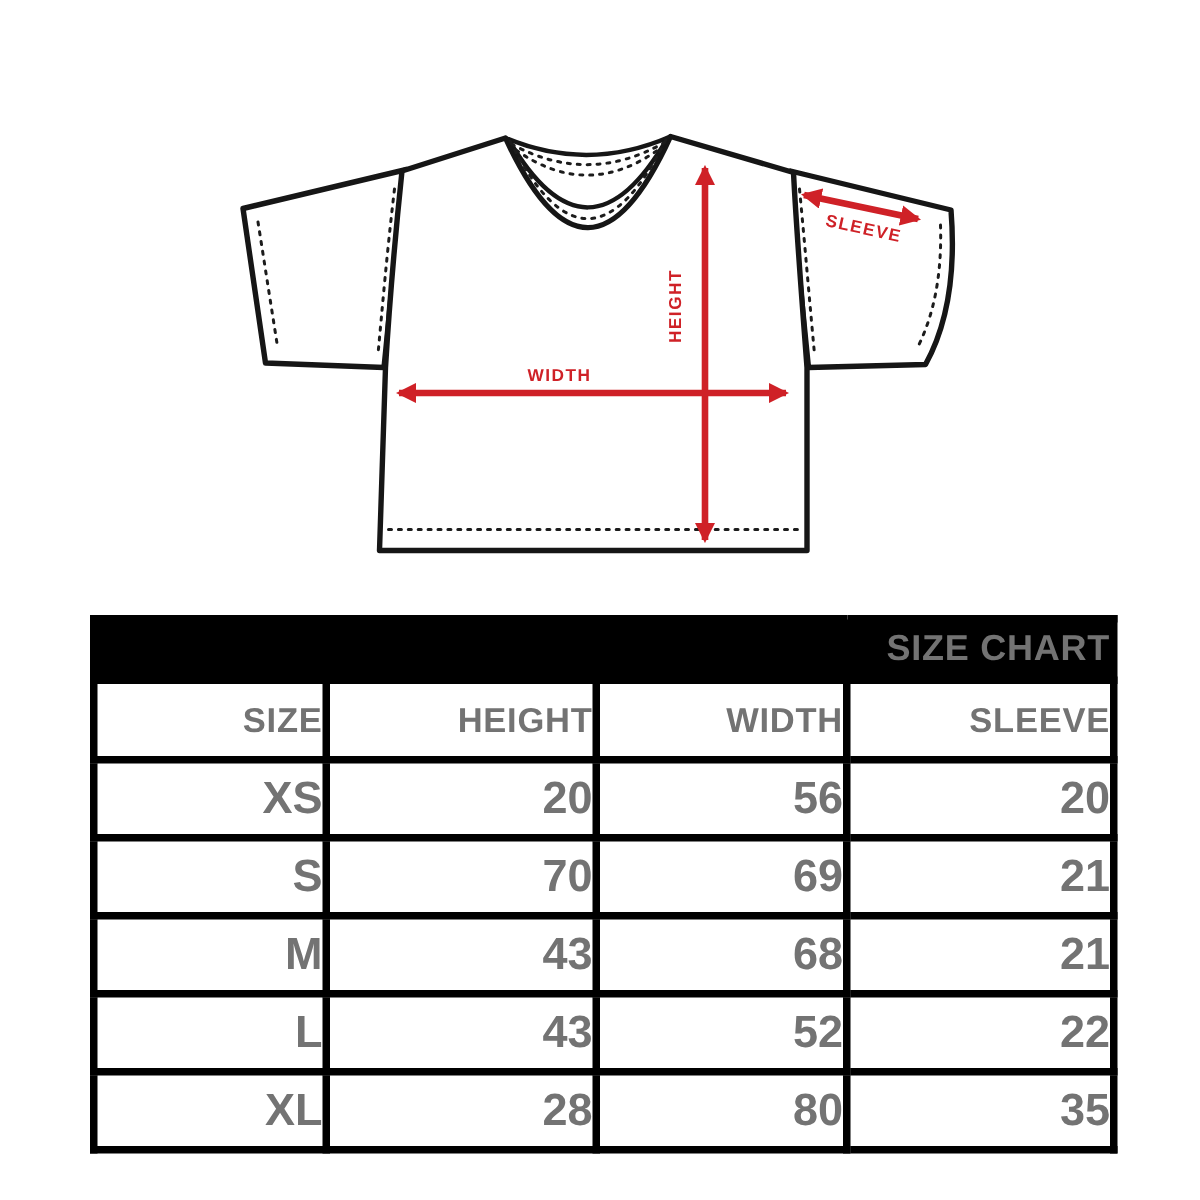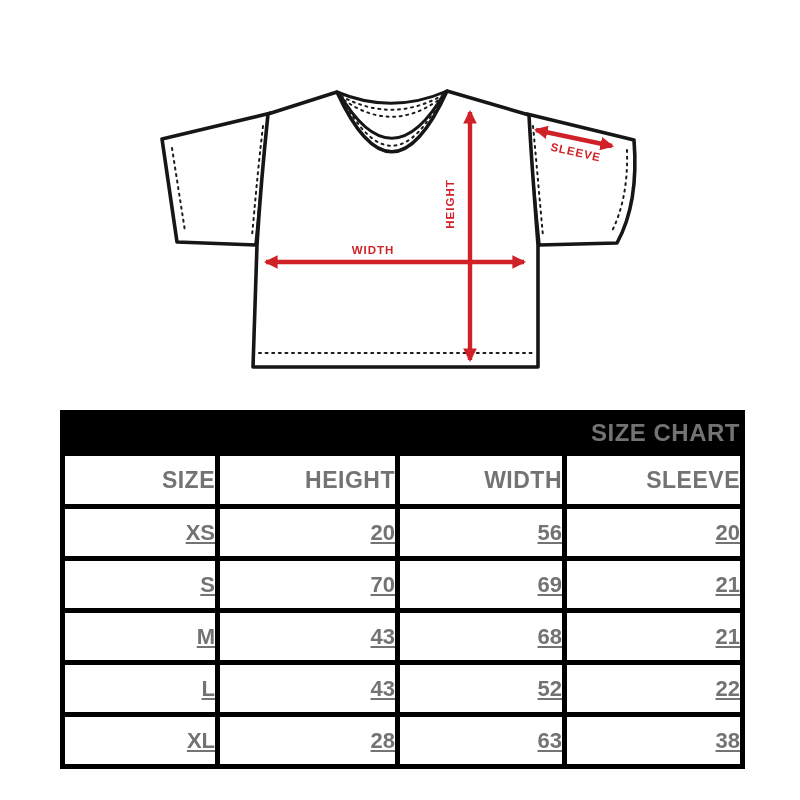--- a/index.html
+++ b/index.html
@@ -26,21 +26,21 @@
   }
   table.size-table td{
     border:5px solid #000000;text-align:right;vertical-align:middle;
     color:#737373;font-weight:bold;padding:0;
   }
   td.t-title{
     background:#000000;color:#ffffff;font-size:24px;height:36px;
     letter-spacing:0.5px;
   }
   tr.t-head td{font-size:23px;height:48px;letter-spacing:0.5px;}
-  tr.t-row td{font-size:22px;height:47px;text-decoration:underline;}
+  tr.t-row td{font-size:30px;height:47px;}
 </style>
 </head>
 <body>
 
 <div class="stage">
 
   <svg class="shirt-figure" viewBox="0 0 800 410">
     <defs>
       <marker id="ah" viewBox="0 0 10 10" refX="8.5" refY="5" markerWidth="3.1" markerHeight="3.1" orient="auto-start-reverse">
         <path d="M0,0 L10,5 L0,10 z" fill="#cf2127"></path>
@@ -112,20 +112,20 @@
         </tr>
         <tr class="t-row">
           <td>L</td>
           <td>43</td>
           <td>52</td>
           <td>22</td>
         </tr>
         <tr class="t-row">
           <td>XL</td>
           <td>28</td>
-          <td>63</td>
-          <td>38</td>
+          <td>80</td>
+          <td>35</td>
         </tr>
       </tbody>
     </table>
   </div>
 
 </div>
 
 </body></html>

